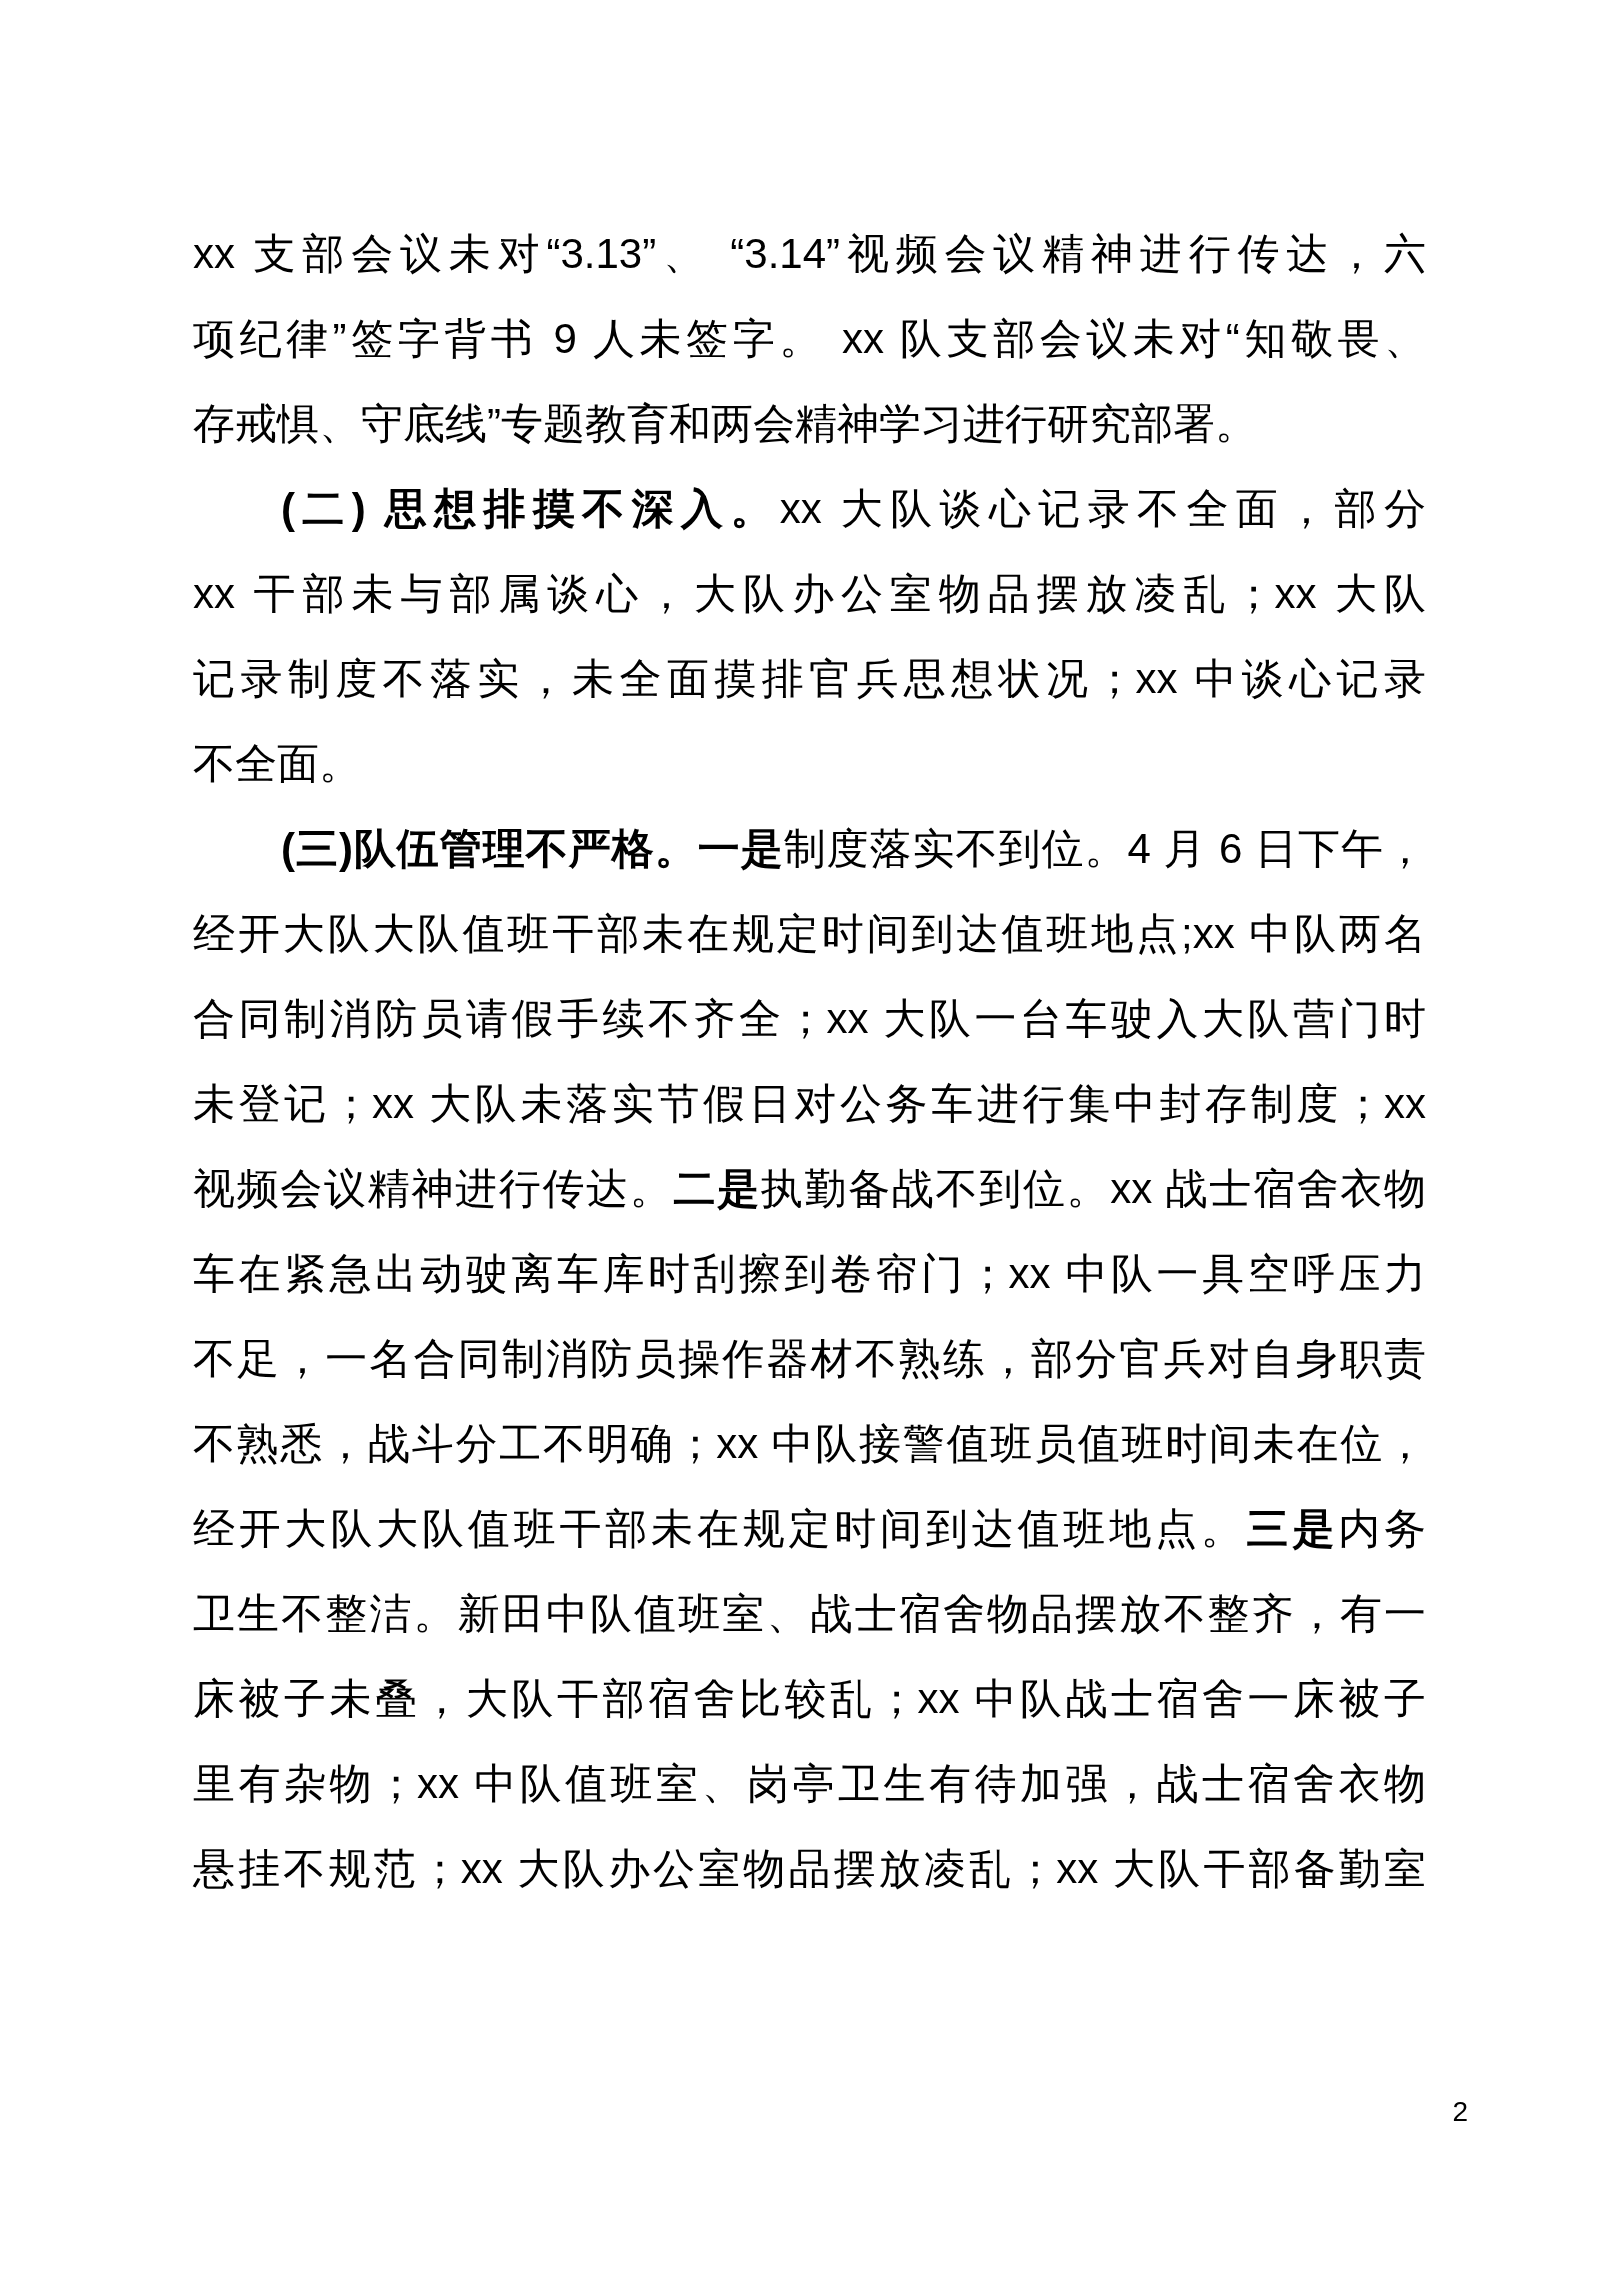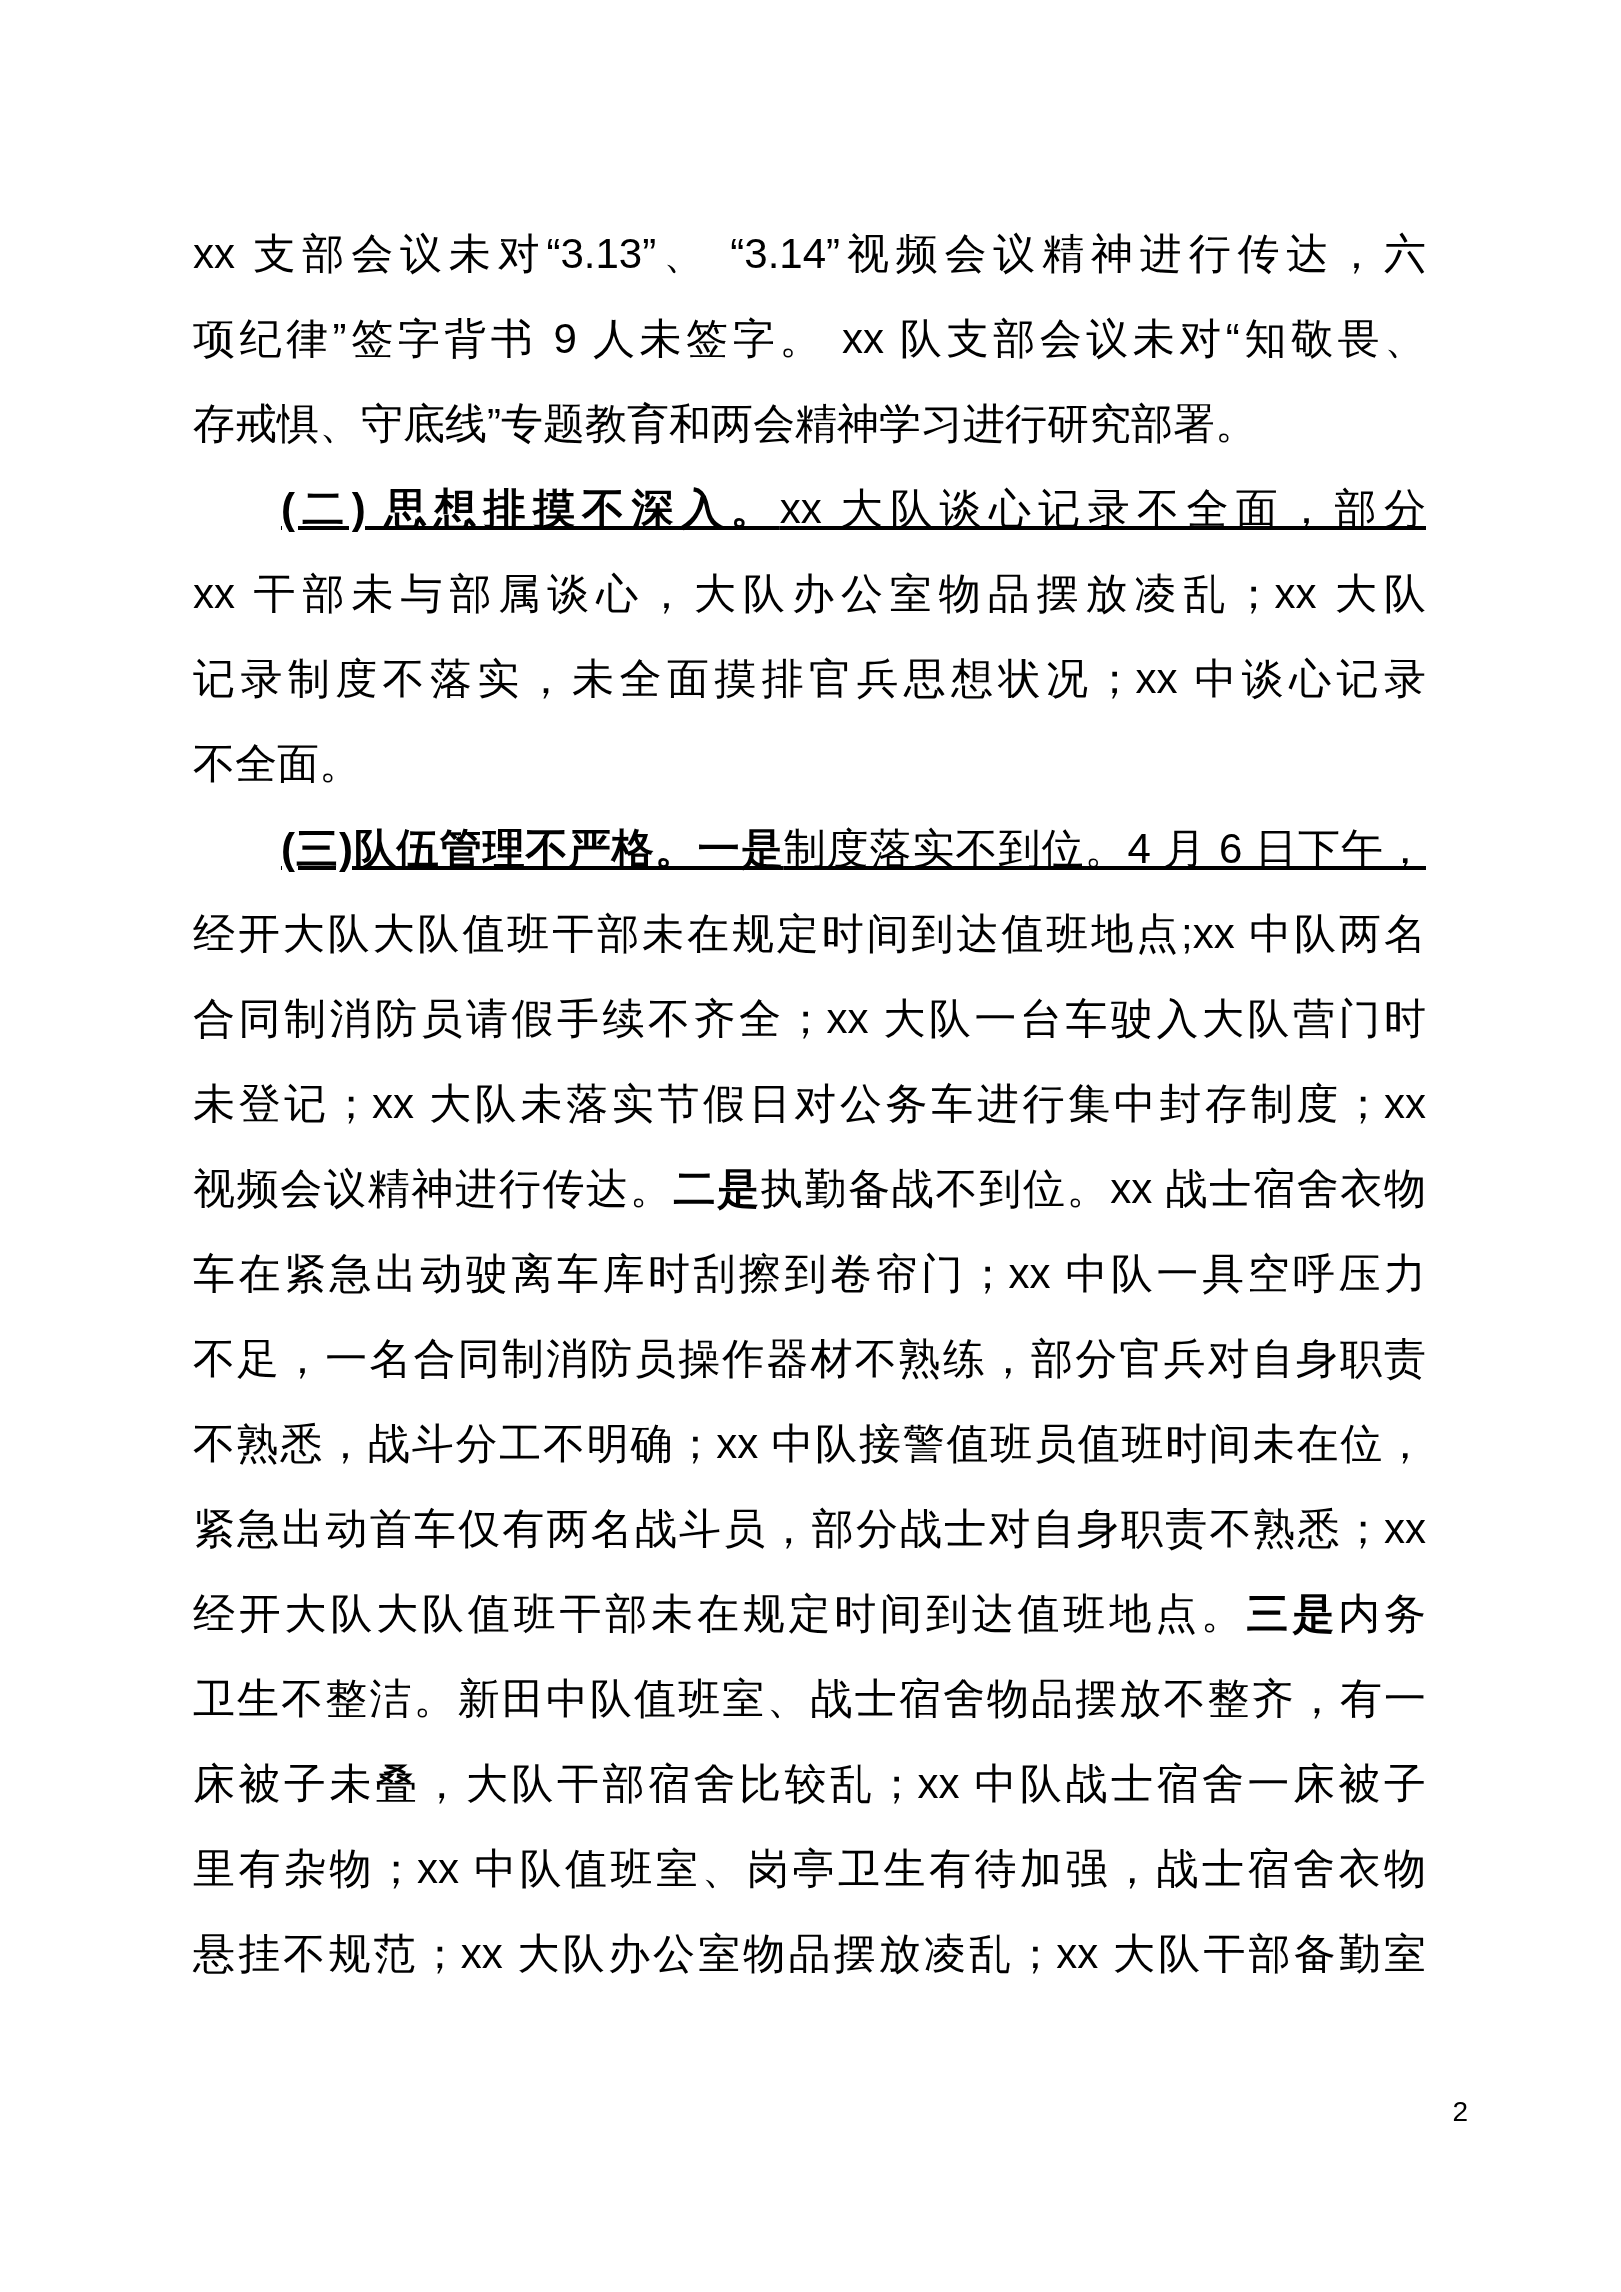--- a/index.html
+++ b/index.html
@@ -32,21 +32,20 @@
     text-align-last: justify;
     white-space: normal;
     overflow: visible;
   }
   .line.final {
     text-align: right;
     text-align-last: left;
   }
   .line.indent {
     text-indent: 88px;
-    text-decoration: underline;
   }
   .line .b {
     font-weight: bold;
   }
   .page-number {
     position: absolute;
     top: 2096px;
     right: 193px;
     font-size: 28px;
     line-height: 31px;
@@ -66,21 +65,20 @@
       <div class="line"><span>记录制度不落实，未全面摸排官兵思想状况；xx 中谈心记录</span></div>
       <div class="line final"><span>不全面。</span></div>
       <div class="line indent"><span class="b">(三)队伍管理不严格。一是</span><span>制度落实不到位。4 月 6 日下午，</span></div>
       <div class="line"><span>经开大队大队值班干部未在规定时间到达值班地点;xx 中队两名</span></div>
       <div class="line"><span>合同制消防员请假手续不齐全；xx 大队一台车驶入大队营门时</span></div>
       <div class="line"><span>未登记；xx 大队未落实节假日对公务车进行集中封存制度；xx</span></div>
       <div class="line"><span>视频会议精神进行传达。</span><span class="b">二是</span><span>执勤备战不到位。xx 战士宿舍衣物</span></div>
       <div class="line"><span>车在紧急出动驶离车库时刮擦到卷帘门；xx 中队一具空呼压力</span></div>
       <div class="line"><span>不足，一名合同制消防员操作器材不熟练，部分官兵对自身职责</span></div>
       <div class="line"><span>不熟悉，战斗分工不明确；xx 中队接警值班员值班时间未在位，</span></div>
-      <div class="line"><span>紧急出动首车仅有两名战斗员，部分战士对自身职责不熟悉；xx</span></div>
       <div class="line"><span>经开大队大队值班干部未在规定时间到达值班地点。</span><span class="b">三是</span><span>内务</span></div>
       <div class="line"><span>卫生不整洁。新田中队值班室、战士宿舍物品摆放不整齐，有一</span></div>
       <div class="line"><span>床被子未叠，大队干部宿舍比较乱；xx 中队战士宿舍一床被子</span></div>
       <div class="line"><span>里有杂物；xx 中队值班室、岗亭卫生有待加强，战士宿舍衣物</span></div>
       <div class="line"><span>悬挂不规范；xx 大队办公室物品摆放凌乱；xx 大队干部备勤室</span></div>
     </div>
   <div class="page-number">2</div>
 </div>
 
 

